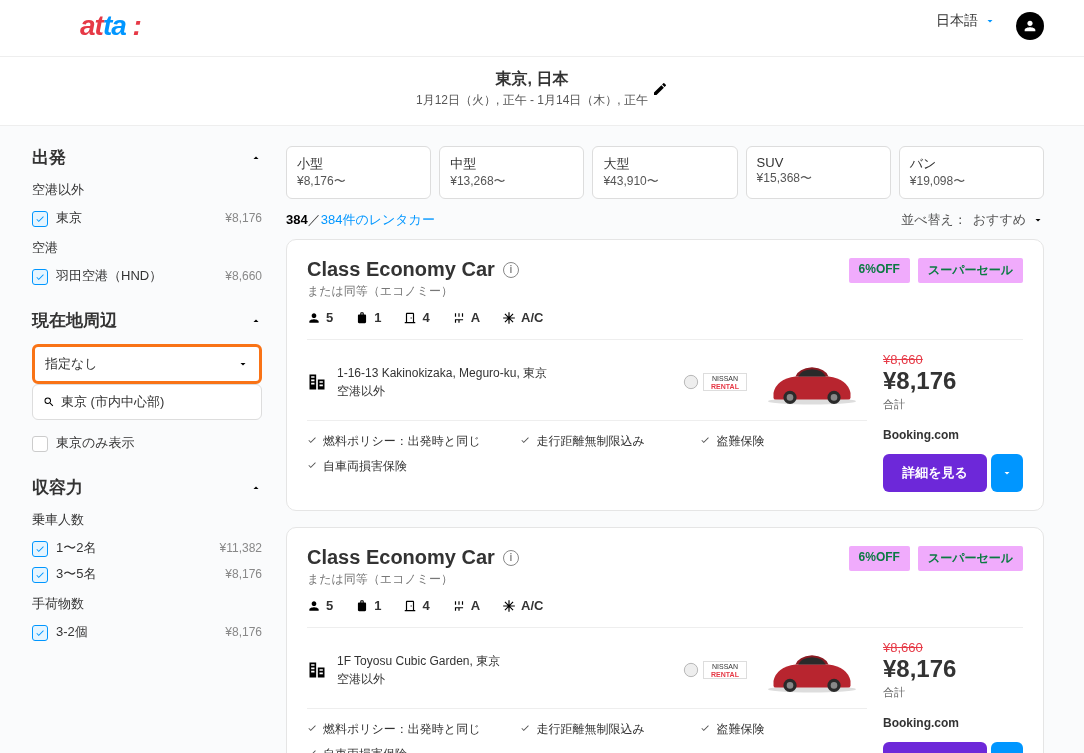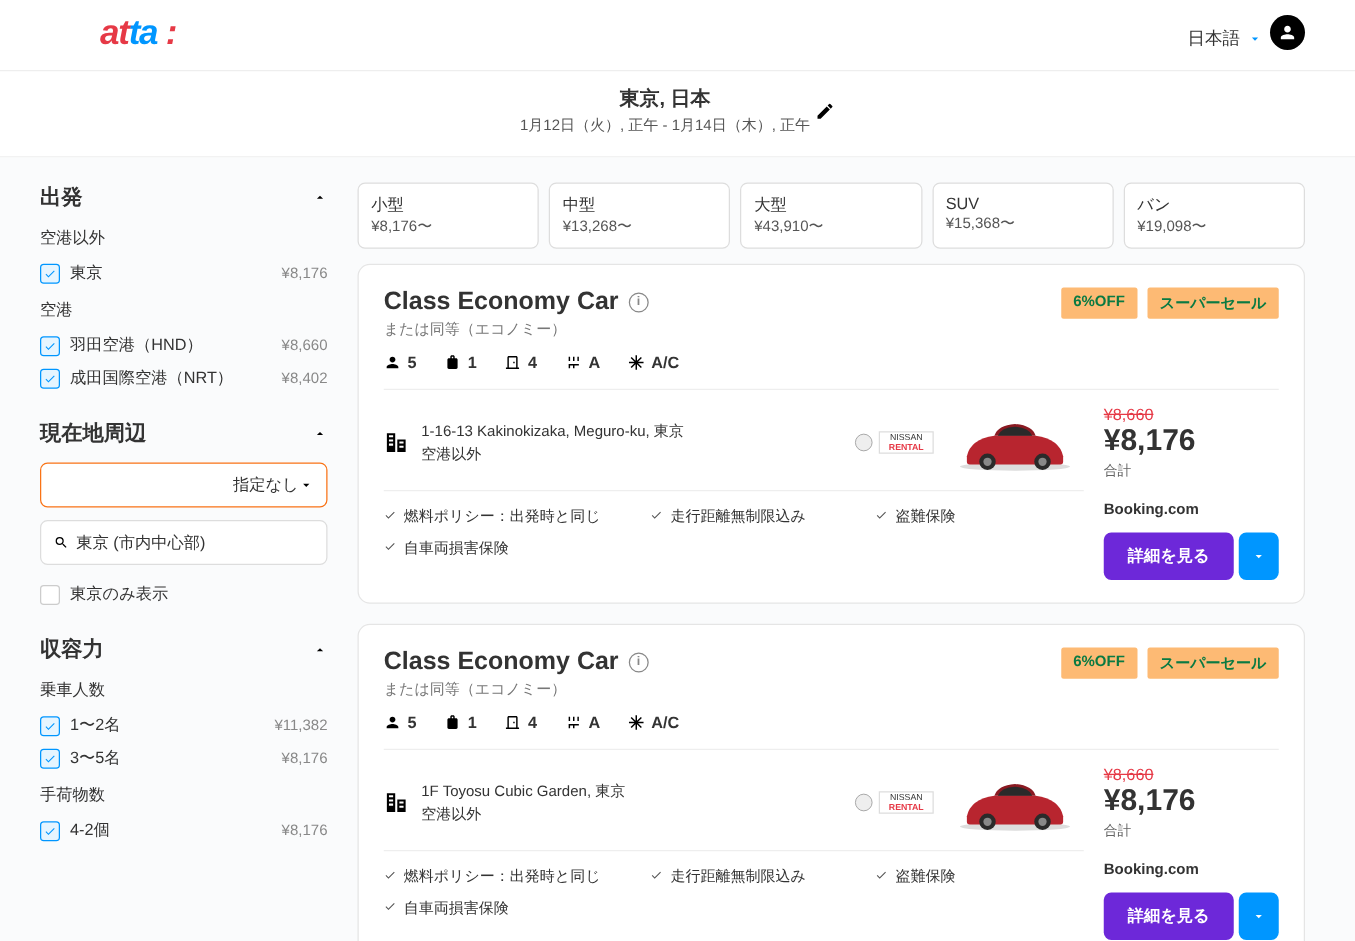--- a/index.html
+++ b/index.html
@@ -1,57 +1,57 @@
 <!DOCTYPE html>
 <html><head>
 <meta charset="utf-8">
 <style>
 *{box-sizing:border-box;margin:0;padding:0;font-family:-apple-system,BlinkMacSystemFont,"Segoe UI",sans-serif}
 body{background:#fff;color:#333;font-size:14px}
 .header{display:flex;align-items:center;justify-content:space-between;padding:10px 40px 14px 80px;border-bottom:1px solid #eee}
 .logo{font-size:28px;font-weight:900;font-style:italic;letter-spacing:-1px}
 .logo .a1{color:#e63946}.logo .a2{color:#0096ff}
-.header-right{display:flex;align-items:flex-end;gap:6px}
+.header-right{display:flex;align-items:flex-start;gap:20px}
 .lang{display:flex;align-items:center;gap:6px;font-size:14px;cursor:pointer}
 .lang svg{fill:#0096ff}
 .user-icon{width:28px;height:28px;border-radius:50%;background:#000;display:flex;align-items:center;justify-content:center}
 .user-icon svg{fill:#fff}
 .searchbar{text-align:center;padding:12px 0 16px;border-bottom:1px solid #eee}
 .searchbar .loc{font-size:16px;font-weight:700}
 .searchbar .dates{font-size:12px;color:#555;margin-top:2px}
 .searchbar .row{display:inline-flex;align-items:center;gap:4px}
 .pencil{cursor:pointer}
 .layout{display:flex;gap:24px;padding:20px 40px 0 32px;background:#fafbfc}
 .sidebar{width:230px;flex-shrink:0}
 .sb-section{margin-bottom:20px}
 .sb-head{display:flex;justify-content:space-between;align-items:center;font-size:17px;font-weight:700;margin-bottom:12px;cursor:pointer}
 .sb-sub{font-size:13px;color:#333;margin:8px 0 6px;font-weight:500}
 .sb-row{display:flex;align-items:center;justify-content:space-between;padding:4px 0;font-size:13px}
 .sb-row .left{display:flex;align-items:flex-end;gap:8px}
 .chk{width:16px;height:16px;border:1px solid #0096ff;border-radius:3px;background:#e6f5ff;display:flex;align-items:center;justify-content:center;cursor:pointer}
 .chk svg{width:10px;height:10px;fill:#0096ff}
 .chk.empty{border-color:#ccc;background:#fff}
 .price-sm{color:#888;font-size:12px}
-.sel{width:100%;border:1px solid #f97316;border-radius:6px;padding:8px 10px;font-size:13px;display:flex;justify-content:flex-end;align-items:center;background:#fff;cursor:pointer;margin-bottom:10px}
+.sel{width:100%;border:3px solid #f97316;border-radius:6px;padding:8px 10px;font-size:13px;display:flex;justify-content:space-between;align-items:center;background:#fff;cursor:pointer;}
 .inp{width:100%;border:1px solid #ddd;border-radius:6px;padding:8px 10px;font-size:13px;background:#fff;display:flex;align-items:center;gap:6px}
 .main{flex:1;min-width:0}
 .cats{display:flex;gap:8px;margin-bottom:12px}
 .cat{flex:1;border:1px solid #ddd;border-radius:6px;background:#fff;padding:8px 10px;cursor:pointer}
 .cat .nm{font-size:13px;font-weight:500}
 .cat .pr{font-size:12px;color:#555}
 .results-head{display:flex;justify-content:space-between;align-items:center;margin-bottom:10px;font-size:13px}
 .results-head .cnt b{color:#000}
 .results-head .cnt a{color:#0096ff;text-decoration:none}
 .sort{display:flex;align-items:center;gap:6px;cursor:pointer;color:#555}
 .card{border:1px solid #e5e5e5;border-radius:10px;background:#fff;padding:18px 20px;margin-bottom:16px}
 .card-top{display:flex;justify-content:space-between;align-items:flex-start;margin-bottom:8px}
 .car-title{font-size:20px;font-weight:800;display:flex;align-items:center;gap:8px}
 .car-sub{font-size:12px;color:#777;margin-top:2px}
 .badges{display:flex;gap:8px}
-.badge{background:#fdba74;color:#0a7a42;font-size:12px;font-weight:600;padding:4px 10px;border-radius:2px}
+.badge{background:#f0abfc;color:#0a7a42;font-size:12px;font-weight:600;padding:4px 10px;border-radius:2px}
 .specs{display:flex;gap:22px;margin:10px 0 14px;font-size:13px;font-weight:600;align-items:center}
 .spec{display:flex;align-items:center;gap:5px}
 .hr{border-top:1px solid #eee;margin:8px 0 12px}
 .card-body{display:flex;gap:16px}
 .card-left{flex:1}
 .loc-row{display:flex;align-items:center;gap:10px;font-size:12px}
 .loc-row .txt{line-height:1.5}
 .vendor{display:flex;align-items:center;gap:4px;margin-left:auto}
 .vendor-logo{width:44px;height:18px;background:linear-gradient(#fff,#fff);border:1px solid #ddd;font-size:7px;text-align:center;line-height:8px;padding-top:1px}
 .vendor-logo b{color:#e63946}
@@ -131,31 +131,20 @@
             <div class="left">
               <div class="chk">
                 <svg viewBox="0 0 24 24">
                   <path d="M9 16.17L4.83 12l-1.42 1.41L9 19 21 7l-1.41-1.41z"></path>
                 </svg>
               </div>
               <span>羽田空港（HND）</span>
             </div>
             <span class="price-sm">¥8,660</span>
           </div>
-          <div class="sb-row">
-            <div class="left">
-              <div class="chk">
-                <svg viewBox="0 0 24 24">
-                  <path d="M9 16.17L4.83 12l-1.42 1.41L9 19 21 7l-1.41-1.41z"></path>
-                </svg>
-              </div>
-              <span>成田国際空港（NRT）</span>
-            </div>
-            <span class="price-sm">¥8,402</span>
-          </div>
         </div>
     </div>
 
     <div class="sb-section">
       <div class="sb-head">
         <span>現在地周辺</span>
         <svg class="chev" viewBox="0 0 24 24">
             <path d="M7 14l5-5 5 5z"></path>
           </svg>
       </div>
@@ -213,21 +202,21 @@
         </div>
       <div class="sb-sub">手荷物数</div>
       <div id="bags">
           <div class="sb-row">
             <div class="left">
               <div class="chk">
                 <svg viewBox="0 0 24 24">
                   <path d="M9 16.17L4.83 12l-1.42 1.41L9 19 21 7l-1.41-1.41z"></path>
                 </svg>
               </div>
-              <span>4-2個</span>
+              <span>3-2個</span>
             </div>
             <span class="price-sm">¥8,176</span>
           </div>
         </div>
     </div>
   </div>
 
   <div class="main">
     <div class="cats" id="cats">
         <div class="cat">
@@ -244,20 +233,32 @@
         </div>
         <div class="cat">
           <div class="nm">SUV</div>
           <div class="pr">¥15,368〜</div>
         </div>
         <div class="cat">
           <div class="nm">バン</div>
           <div class="pr">¥19,098〜</div>
         </div>
       </div>
+    <div class="results-head">
+      <div class="cnt">
+        <b>384</b>／<a href="#">384件のレンタカー</a>
+      </div>
+      <div class="sort">
+        <span>並べ替え：</span>
+        <span>おすすめ</span>
+        <svg class="chev" viewBox="0 0 24 24">
+            <path d="M7 10l5 5 5-5z"></path>
+          </svg>
+      </div>
+    </div>
     <div id="cards">
 <div class="card">
   <div class="card-top">
     <div>
       <div class="car-title">Class Economy Car <span class="info-icon">i</span></div>
       <div class="car-sub">または同等（エコノミー）</div>
     </div>
     <div class="badges">
               <span class="badge">6%OFF</span>
               <span class="badge">スーパーセール</span>

